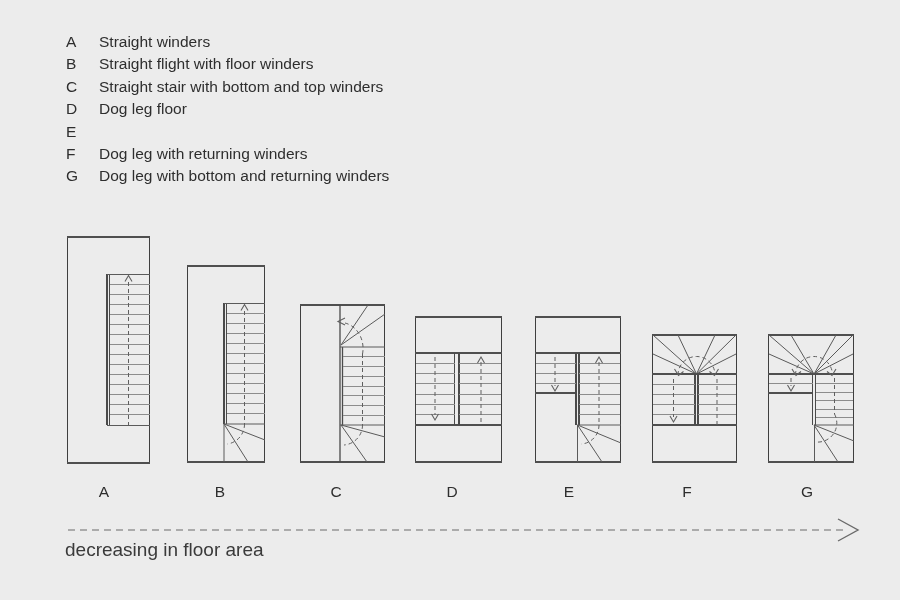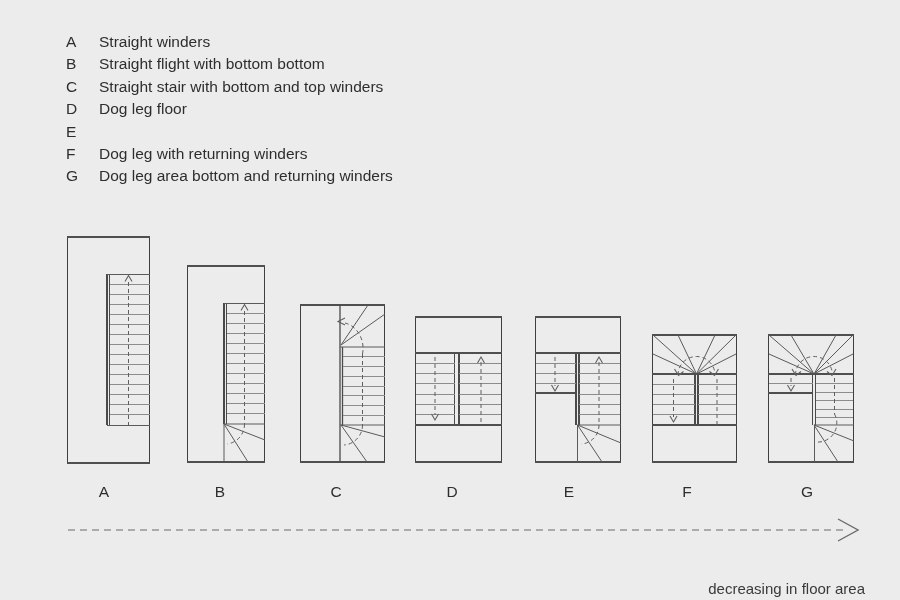--- a/index.html
+++ b/index.html
@@ -14,22 +14,22 @@
   
   .plan{position:absolute;}
   .plan svg{display:block;}
 
   
   .plan-label{position:absolute;top:483px;width:24px;text-align:center;
               font-size:15.5px;color:#2e2e2e;}
 
   
   .axis-arrow{position:absolute;left:60px;top:514px;}
-  .axis-caption{position:absolute;left:65px;top:539px;width:800px;text-align:right;
-                font-size:15px;color:#3a3a3a;margin-top:41px;}
+  .axis-caption{position:absolute;left:65px;top:539px;width:800px;text-align:left;
+                font-size:19px;color:#3a3a3a;}
 
   
   .ol{stroke:#3f3f3f;stroke-width:1;fill:none;}
   .hv{stroke:#4f4f4f;stroke-width:2;fill:none;}
   .tr{stroke:#8c8c8c;stroke-width:1;fill:none;}
   .wl{stroke:#4a4a4a;stroke-width:1.3;fill:none;}
   .fn{stroke:#5a5a5a;stroke-width:1;fill:none;}
   .da{stroke:#5f5f5f;stroke-width:1;fill:none;stroke-dasharray:4 3;}
   .ar{stroke:#5f5f5f;stroke-width:1.1;fill:none;}
 </style>
@@ -38,40 +38,40 @@
 
 <div id="stage">
 
   <div class="legend">
     <div class="legend-row">
       <span class="legend-key">A</span>
       <span>Straight winders</span>
     </div>
     <div class="legend-row">
       <span class="legend-key">B</span>
-      <span>Straight flight with bottom bottom</span>
+      <span>Straight flight with floor winders</span>
     </div>
     <div class="legend-row">
       <span class="legend-key">C</span>
       <span>Straight stair with bottom and top winders</span>
     </div>
     <div class="legend-row">
       <span class="legend-key">D</span>
       <span>Dog leg floor</span>
     </div>
     <div class="legend-row">
       <span class="legend-key">E</span>
     </div>
     <div class="legend-row">
       <span class="legend-key">F</span>
       <span>Dog leg with returning winders</span>
     </div>
     <div class="legend-row">
       <span class="legend-key">G</span>
-      <span>Dog leg area bottom and returning winders</span>
+      <span>Dog leg with bottom and returning winders</span>
     </div>
   </div>
 
   <div class="plan" style="left:67px;top:236px;">
     <svg width="83" height="228" viewBox="0 0 83 228">
       <g>
         <rect class="ol" x="0.5" y="1" width="82" height="226"></rect>
         <line class="hv" x1="0" y1="1" x2="83" y2="1"></line>
         <line class="hv" x1="0" y1="227" x2="83" y2="227"></line>
       </g>

